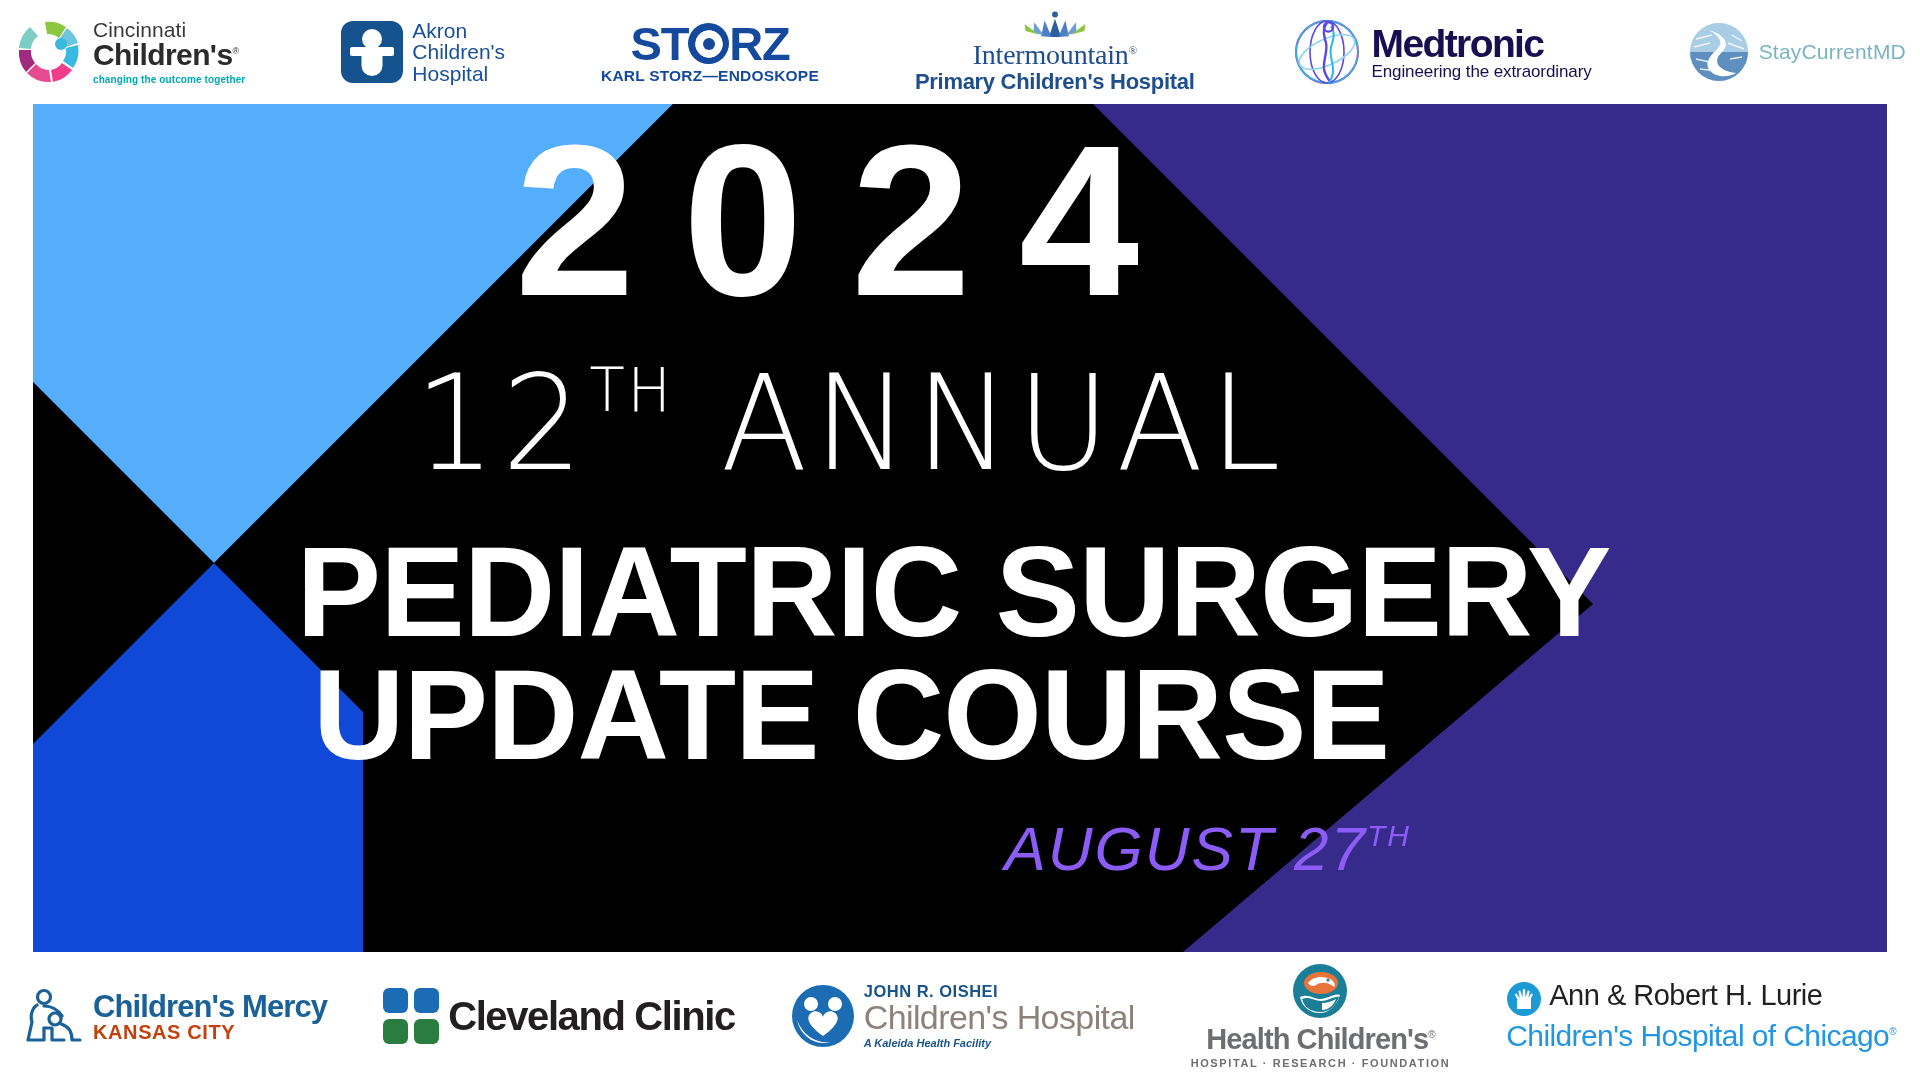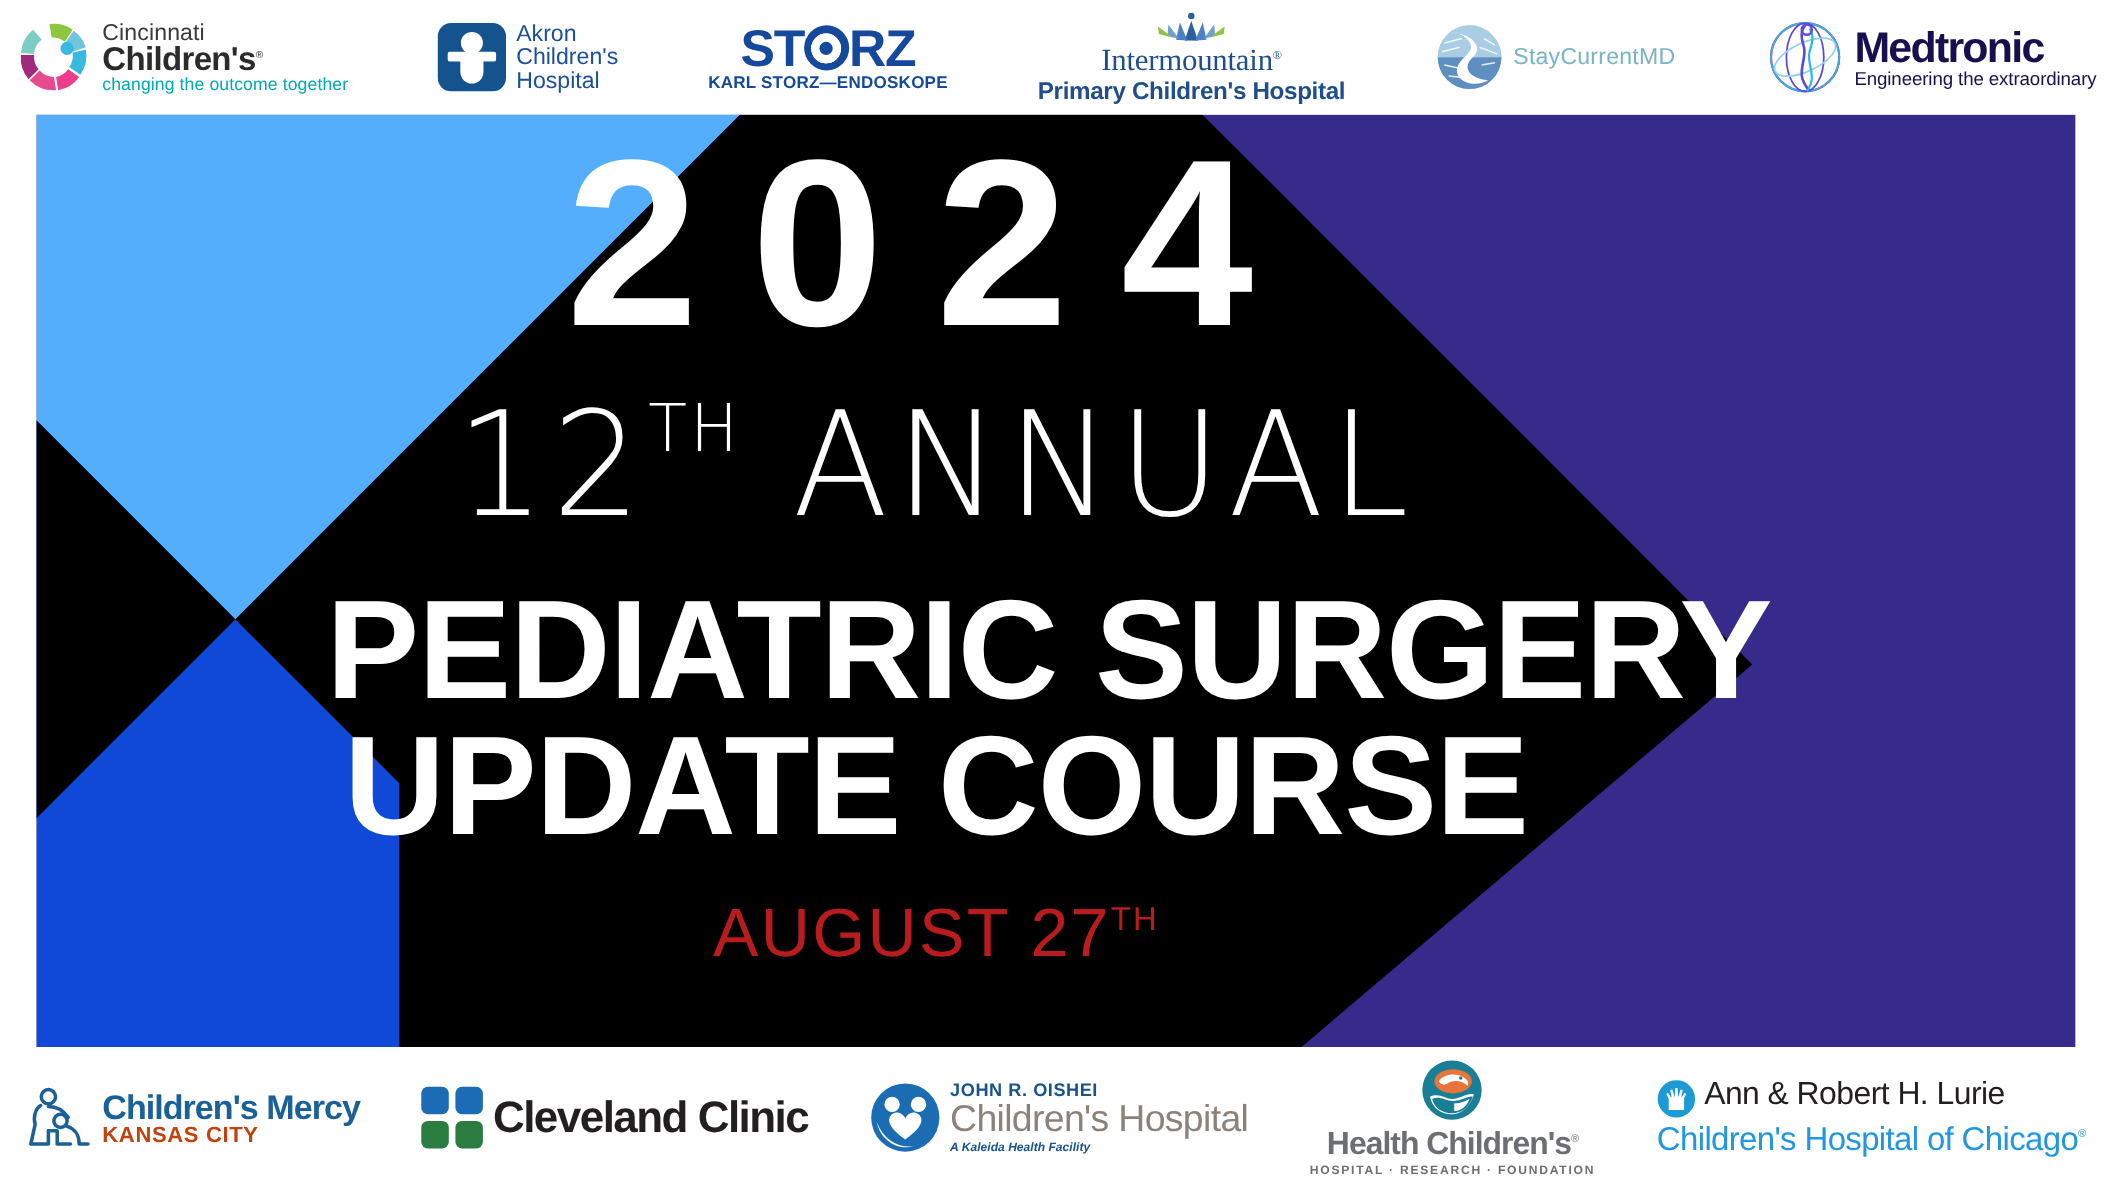--- a/index.html
+++ b/index.html
@@ -24,21 +24,21 @@
   }
   .logo { display: flex; align-items: center; gap: 9px; }
 
   
   .cin-mark { position: relative; width: 70px; height: 70px; flex: 0 0 70px; }
   .cin-mark svg { width: 70px; height: 70px; display:block; }
   .cin-txt { line-height: 1; }
   .cin-l1 { font-size: 21px; color: #3a3a3c; letter-spacing: .1px; }
   .cin-l2 { font-size: 30px; font-weight: 700; color: #2b2b2d; letter-spacing: -.6px; margin-top: 14px; }
   .cin-l2 sup { font-size: 9px; vertical-align: super; font-weight: 400; }
-  .cin-l3 { font-size: 16px; font-weight: 400; color: #00a9b7; letter-spacing: .1px; margin-top: 3px; }
+  .cin-l3 { font-size: 10px; font-weight: 700; color: #00a9b7; letter-spacing: .1px; margin-top: 3px; }
 
   
   .akr-mark { width: 62px; height: 62px; flex:0 0 62px; background: #14538e; border-radius: 12px; position: relative; }
   .akr-head { position: absolute; left: 50%; top: 8px; transform: translateX(-50%); width: 20px; height: 20px; background:#fff; border-radius: 50%; }
   .akr-bar  { position: absolute; left: 9px; top: 26px; width: 44px; height: 9px; background:#fff; border-radius: 2px; }
   .akr-body { position: absolute; left: 50%; top: 33px; transform: translateX(-50%); width: 21px; height: 22px; background:#fff; border-radius: 0 0 11px 11px; }
   .akr-txt { line-height: 1.02; color: #1b4f9c; font-size: 21px; font-weight: 400; }
 
   
   .storz-wrap { text-align: center; line-height: 1; }
@@ -127,22 +127,22 @@
     text-align: center; white-space: nowrap; color: #fff;
     font-weight: 700; font-size: 128px; line-height: 1;
     letter-spacing: -1px;
     font-family: "Liberation Sans", sans-serif;
     transform: scaleX(0.99); transform-origin: center;
   }
   .title-line-1 { top: 424px; }
   .title-line-2 { top: 547px; }
   .date-line {
     position: absolute; left: 258px; top: 714px; width: 1120px;
-    text-align: center; color: #b91c1c;
-    font-size: 62px; font-weight: 400;
+    text-align: right; color: #8b5cf6;
+    font-size: 62px; font-style: italic; font-weight: 400;
     letter-spacing: 2px; line-height: 1;
     font-family: "Liberation Sans", sans-serif;
   }
   .date-line sup { font-size: 30px; vertical-align: 24px; }
 </style>
 </head>
 <body>
 
 <div id="page">
 
@@ -197,46 +197,46 @@
         <path d="M21 13 L32 28 L20 25 Z" fill="#6f9fd4"></path>
         <path d="M69 13 L58 28 L70 25 Z" fill="#6f9fd4"></path>
         <path d="M10 15 L26 27 L11 23 Z" fill="#8cc63f"></path>
         <path d="M80 15 L64 27 L79 23 Z" fill="#8cc63f"></path>
       </svg>
       <div class="inter-l1"><span>Intermountain</span><sup>®</sup></div>
       <div class="inter-l2">Primary Children's Hospital</div>
     </div>
 
     <div class="logo">
+      <svg class="med-mark" viewBox="0 0 72 72">
+        <circle cx="36" cy="36" r="31" fill="none" stroke="#c2239b" stroke-width="2"></circle>
+        <ellipse cx="36" cy="36" rx="31" ry="31" fill="none" stroke="#2bb7e8" stroke-width="1.6" transform="rotate(-20 36 36)"></ellipse>
+        <ellipse cx="36" cy="36" rx="17" ry="31" fill="none" stroke="#5b4ae0" stroke-width="1.6"></ellipse>
+        <ellipse cx="36" cy="36" rx="30" ry="13" fill="none" stroke="#8fd4ef" stroke-width="1.6" transform="rotate(-25 36 36)"></ellipse>
+        <path d="M36 7 C31 13 33 20 35 27 C37 35 32 44 33 53 C34 60 38 64 40 67" fill="none" stroke="#5b4ae0" stroke-width="2.4"></path>
+        <path d="M40 10 C45 17 42 24 40 31 C38 40 43 48 42 57 C41 62 39 65 38 67" fill="none" stroke="#2bb7e8" stroke-width="2"></path>
+        <circle cx="37.5" cy="11" r="4.6" fill="none" stroke="#5b4ae0" stroke-width="2.2"></circle>
+      </svg>
+      <span class="med-txt">
+        <span class="med-l1">Medtronic</span><br>
+        <span class="med-l2">Engineering the extraordinary</span>
+      </span>
+    </div>
+
+    <div class="logo">
       <svg class="scm-mark" viewBox="0 0 62 62">
         <circle cx="31" cy="31" r="29" fill="#c5dced"></circle>
         <path d="M2 31 A29 29 0 0 1 31 2 A29 29 0 0 1 60 31 L2 31 Z" fill="#a8cde4"></path>
         <path d="M2 31 A29 29 0 0 0 31 60 A29 29 0 0 0 60 31 Z" fill="#5e8fc0"></path>
         <path d="M14 8 C34 10 44 22 34 31 C24 40 30 50 48 52 C34 60 16 52 20 40 C24 29 38 26 30 16 C24 9 18 8 14 8 Z" fill="#ffffff"></path>
         <g fill="none" stroke="#ffffff" stroke-width="1.4" opacity=".85">
           <path d="M8 18 L24 14 M6 26 L22 22 M8 38 L26 42 M12 48 L30 50 M44 14 L54 20 M40 22 L56 28 M42 38 L54 36"></path>
         </g>
       </svg>
       <span class="scm-txt">StayCurrentMD</span>
-    </div>
-
-    <div class="logo">
-      <svg class="med-mark" viewBox="0 0 72 72">
-        <circle cx="36" cy="36" r="31" fill="none" stroke="#c2239b" stroke-width="2"></circle>
-        <ellipse cx="36" cy="36" rx="31" ry="31" fill="none" stroke="#2bb7e8" stroke-width="1.6" transform="rotate(-20 36 36)"></ellipse>
-        <ellipse cx="36" cy="36" rx="17" ry="31" fill="none" stroke="#5b4ae0" stroke-width="1.6"></ellipse>
-        <ellipse cx="36" cy="36" rx="30" ry="13" fill="none" stroke="#8fd4ef" stroke-width="1.6" transform="rotate(-25 36 36)"></ellipse>
-        <path d="M36 7 C31 13 33 20 35 27 C37 35 32 44 33 53 C34 60 38 64 40 67" fill="none" stroke="#5b4ae0" stroke-width="2.4"></path>
-        <path d="M40 10 C45 17 42 24 40 31 C38 40 43 48 42 57 C41 62 39 65 38 67" fill="none" stroke="#2bb7e8" stroke-width="2"></path>
-        <circle cx="37.5" cy="11" r="4.6" fill="none" stroke="#5b4ae0" stroke-width="2.2"></circle>
-      </svg>
-      <span class="med-txt">
-        <span class="med-l1">Medtronic</span><br>
-        <span class="med-l2">Engineering the extraordinary</span>
-      </span>
     </div>
   </div>
 
   <div class="banner">
     <svg viewBox="0 0 1854 848" preserveAspectRatio="none">
       <rect x="0" y="0" width="1854" height="848" fill="#362b8a"></rect>
       <polygon points="0,0 640,0 0,640" fill="#54aefb"></polygon>
       <polygon points="0,278 330,608 330,848 0,848" fill="#1048d7"></polygon>
       <polygon points="0,278 0,640 640,0 1060,0 1560,500 1150,848 330,848 330,608" fill="#000000"></polygon>
     </svg>

